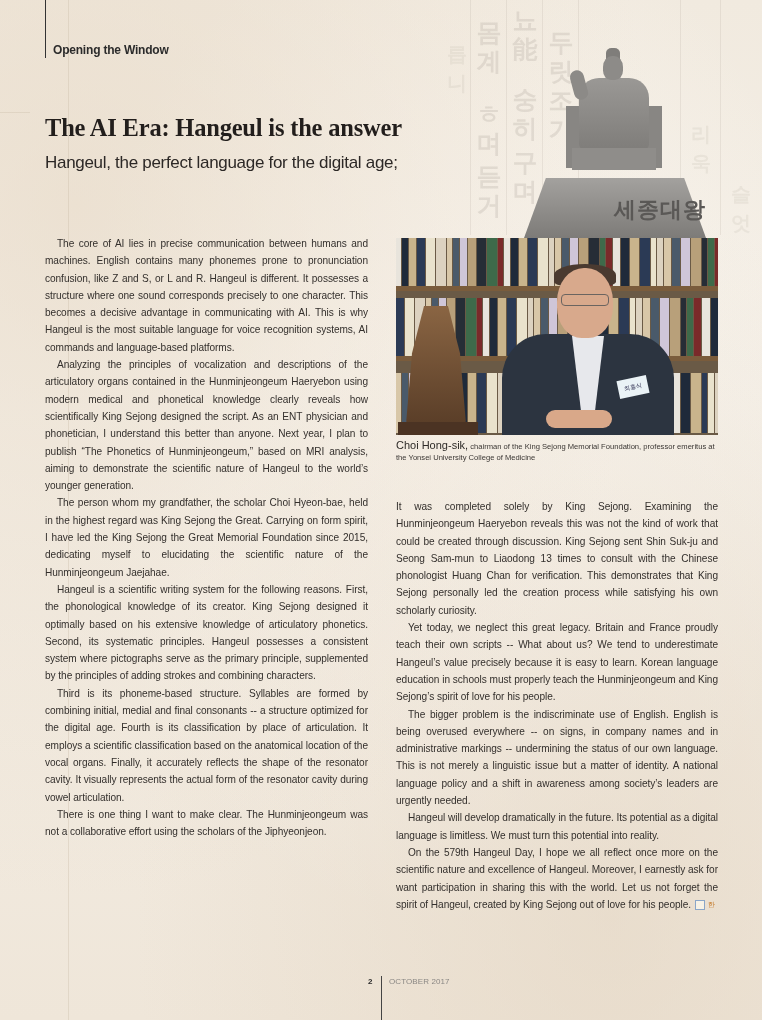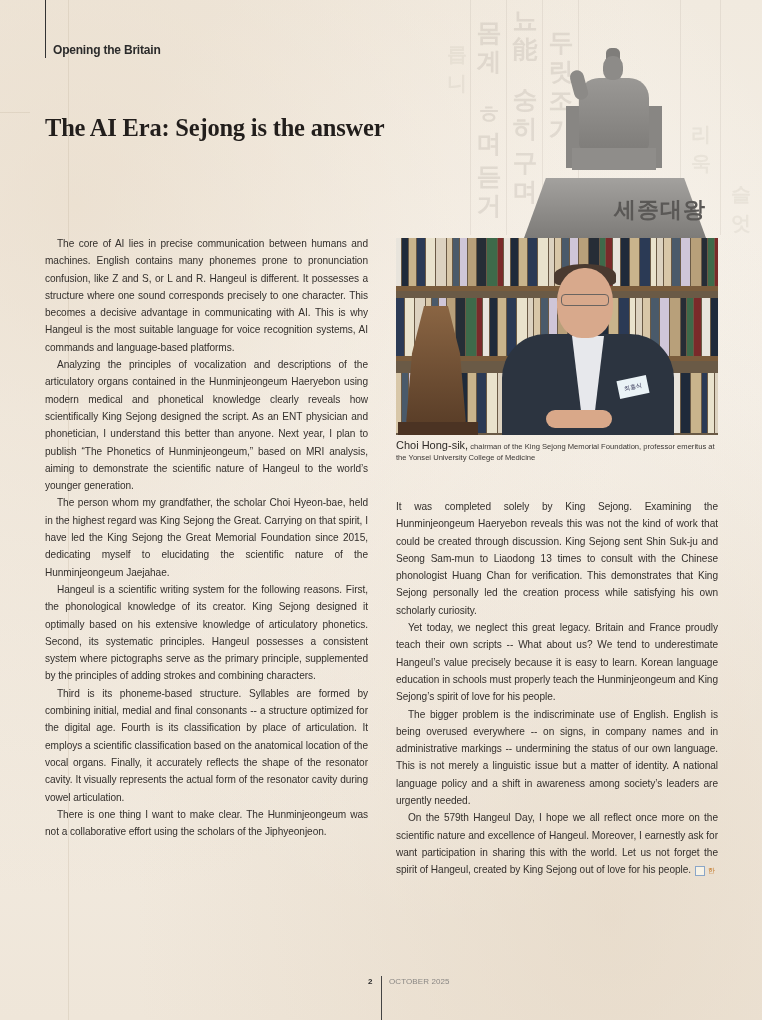--- a/index.html
+++ b/index.html
@@ -67,21 +67,21 @@
   .page-num { position: absolute; left: 368px; top: 977px; font-size: 8px; font-weight: bold; color: #2a2a2a; }
   .issue { position: absolute; left: 389px; top: 977px; font-size: 8px; color: #8a8784; letter-spacing: 0.1px; }
 </style>
 </head>
 <body>
 
 <div class="fold-line" style="left:68px;top:0;width:1px;height:1020px;"></div>
 <div class="fold-line" style="left:0;top:112px;width:30px;height:1px;"></div>
 
 <div class="top-rule"></div>
-<div class="section-label">Opening the Britain</div>
+<div class="section-label">Opening the Window</div>
 
 <div class="hangeul-bg">
   <div class="vline" style="left:30px"></div>
   <div class="vline" style="left:66px"></div>
   <div class="vline" style="left:102px"></div>
   <div class="vline" style="left:138px"></div>
   <div class="vline" style="left:240px"></div>
   <div class="vline" style="left:280px"></div>
   <div class="col faint" style="left:0px;top:40px">릅니</div>
   <div class="col" style="left:32px;top:18px">몸계</div>
@@ -101,28 +101,29 @@
   <div class="chair-r"></div>
   <div class="body"></div>
   <div class="arm"></div>
   <div class="crown"></div>
   <div class="head"></div>
   <div class="seat"></div>
   <div class="pedestal"></div>
   <div class="pedestal-text">세종대왕</div>
 </div>
 
-<h1 class="title">The AI Era: Sejong is the answer</h1>
+<h1 class="title">The AI Era: Hangeul is the answer</h1>
 <div class="subtitle">
+  <div>Hangeul, the perfect language for the digital age;</div>
 </div>
 
 <div class="col-text col-left">
   <p>The core of AI lies in precise communication between humans and machines. English contains many phonemes prone to pronunciation confusion, like Z and S, or L and R. Hangeul is different. It possesses a structure where one sound corresponds precisely to one character. This becomes a decisive advantage in communicating with AI. This is why Hangeul is the most suitable language for voice recognition systems, AI commands and language-based platforms.</p>
   <p>Analyzing the principles of vocalization and descriptions of the articulatory organs contained in the Hunminjeongeum Haeryebon using modern medical and phonetical knowledge clearly reveals how scientifically King Sejong designed the script. As an ENT physician and phonetician, I understand this better than anyone. Next year, I plan to publish “The Phonetics of Hunminjeongeum,” based on MRI analysis, aiming to demonstrate the scientific nature of Hangeul to the world’s younger generation.</p>
-  <p>The person whom my grandfather, the scholar Choi Hyeon-bae, held in the highest regard was King Sejong the Great. Carrying on that spirit, I have led the King Sejong the Great Memorial Foundation since 2015, dedicating myself to elucidating the scientific nature of the Hunminjeongeum Jaejahae.</p>
+  <p>The person whom my grandfather, the scholar Choi Hyeon-bae, held in the highest regard was King Sejong the Great. Carrying on form spirit, I have led the King Sejong the Great Memorial Foundation since 2015, dedicating myself to elucidating the scientific nature of the Hunminjeongeum Jaejahae.</p>
   <p>Hangeul is a scientific writing system for the following reasons. First, the phonological knowledge of its creator. King Sejong designed it optimally based on his extensive knowledge of articulatory phonetics. Second, its systematic principles. Hangeul possesses a consistent system where pictographs serve as the primary principle, supplemented by the principles of adding strokes and combining characters.</p>
   <p>Third is its phoneme-based structure. Syllables are formed by combining initial, medial and final consonants -- a structure optimized for the digital age. Fourth is its classification by place of articulation. It employs a scientific classification based on the anatomical location of the vocal organs. Finally, it accurately reflects the shape of the resonator cavity. It visually represents the actual form of the resonator cavity during vowel articulation.</p>
   <p>There is one thing I want to make clear. The Hunminjeongeum was not a collaborative effort using the scholars of the Jiphyeonjeon.</p>
 </div>
 
 <div class="photo">
   <div class="books" style="top:0;height:48px" id="shelf1">
       <span style="width: 5px; height: 100%; background: rgb(232, 228, 220);"></span>
       <span style="width: 6px; height: 100%; background: rgb(31, 42, 58);"></span>
       <span style="width: 7px; height: 100%; background: rgb(201, 180, 140);"></span>
@@ -258,18 +259,19 @@
 </div>
 
 <div class="caption">
   <span class="name">Choi Hong-sik,</span><span> chairman of the King Sejong Memorial Foundation, professor emeritus at the Yonsei University College of Medicine</span>
 </div>
 
 <div class="col-text col-right">
   <p class="noindent">It was completed solely by King Sejong. Examining the Hunminjeongeum Haeryebon reveals this was not the kind of work that could be created through discussion. King Sejong sent Shin Suk-ju and Seong Sam-mun to Liaodong 13 times to consult with the Chinese phonologist Huang Chan for verification. This demonstrates that King Sejong personally led the creation process while satisfying his own scholarly curiosity.</p>
   <p>Yet today, we neglect this great legacy. Britain and France proudly teach their own scripts -- What about us? We tend to underestimate Hangeul’s value precisely because it is easy to learn. Korean language education in schools must properly teach the Hunminjeongeum and King Sejong’s spirit of love for his people.</p>
   <p>The bigger problem is the indiscriminate use of English. English is being overused everywhere -- on signs, in company names and in administrative markings -- undermining the status of our own language. This is not merely a linguistic issue but a matter of identity. A national language policy and a shift in awareness among society’s leaders are urgently needed.</p>
+  <p>Hangeul will develop dramatically in the future. Its potential as a digital language is limitless. We must turn this potential into reality.</p>
   <p><span>On the 579th Hangeul Day, I hope we all reflect once more on the scientific nature and excellence of Hangeul. Moreover, I earnestly ask for want participation in sharing this with the world. Let us not forget the spirit of Hangeul, created by King Sejong out of love for his people.</span><span class="end-mark">한</span></p>
 </div>
 
 <div class="footer-rule"></div>
 <div class="page-num">2</div>
-<div class="issue">OCTOBER 2025</div>
+<div class="issue">OCTOBER 2017</div>
 
 </body></html>

